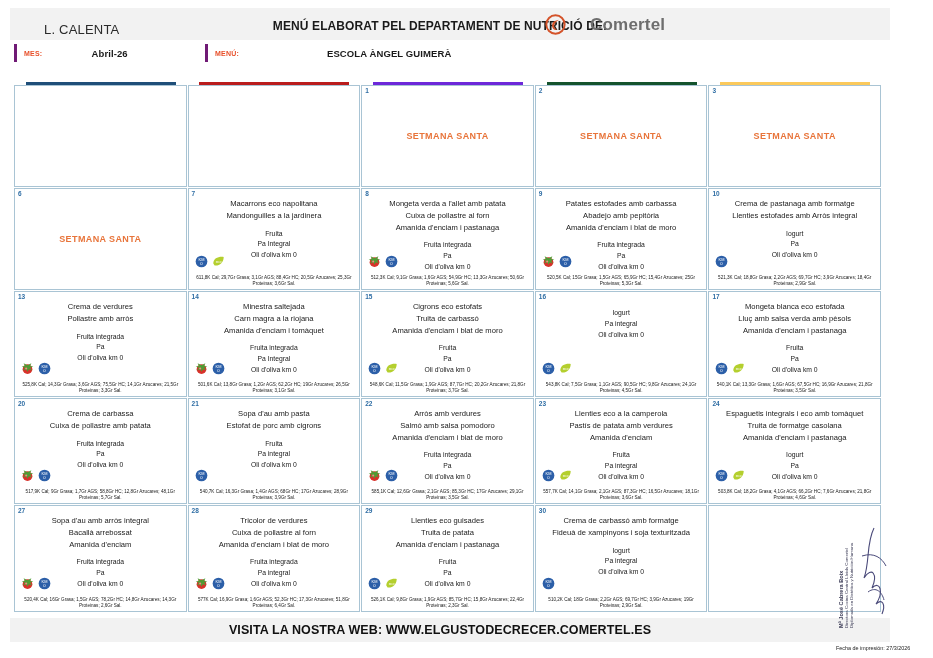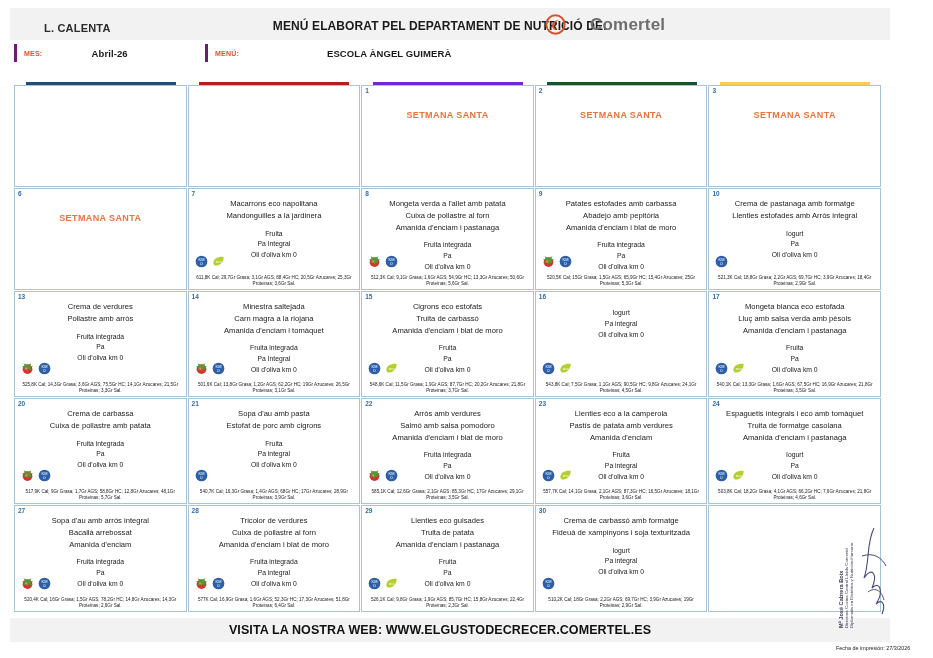--- a/index.html
+++ b/index.html
@@ -16,21 +16,21 @@
   }
   
   .top-band {
     position: absolute; left: 10px; top: 8px;
     width: 880px; height: 32px;
     background: #f2f2f2;
     display: flex; align-items: center;
   }
   .calenta {
     position: absolute; left: 44px; top: 22px;
-    font-size: 11px; font-weight: bold; color: #2b2b2b;
+    font-size: 13px; font-weight: normal; color: #2b2b2b;
     letter-spacing: .2px;
   }
   .main-title {
     position: absolute; left: 0; top: 19px; width: 880px;
     text-align: center;
     font-size: 12px; font-weight: bold; color: #1a1a1a;
     letter-spacing: .1px;
   }
   .logo-wrap {
     position: absolute; left: 545px; top: 14px;
@@ -96,21 +96,21 @@
   }
   .cell.blank { border: 1px solid #a9c4d4; }
   .daynum {
     position: absolute; left: 3px; top: 1px;
     font-size: 6.5px; font-weight: bold; color: #2e6da4;
   }
   .santa {
     text-align: center;
     font-size: 9px; font-weight: bold; color: #e8743a;
     letter-spacing: .4px;
-    margin-top: 15px;
+    margin-top: 36px;
   }
   .dishes {
     text-align: center;
     font-size: 7.6px; color: #1a1a1a;
     line-height: 1.55;
     padding: 0 5px;
   }
   .extras {
     text-align: center;
     font-size: 6.8px; color: #1a1a1a;

